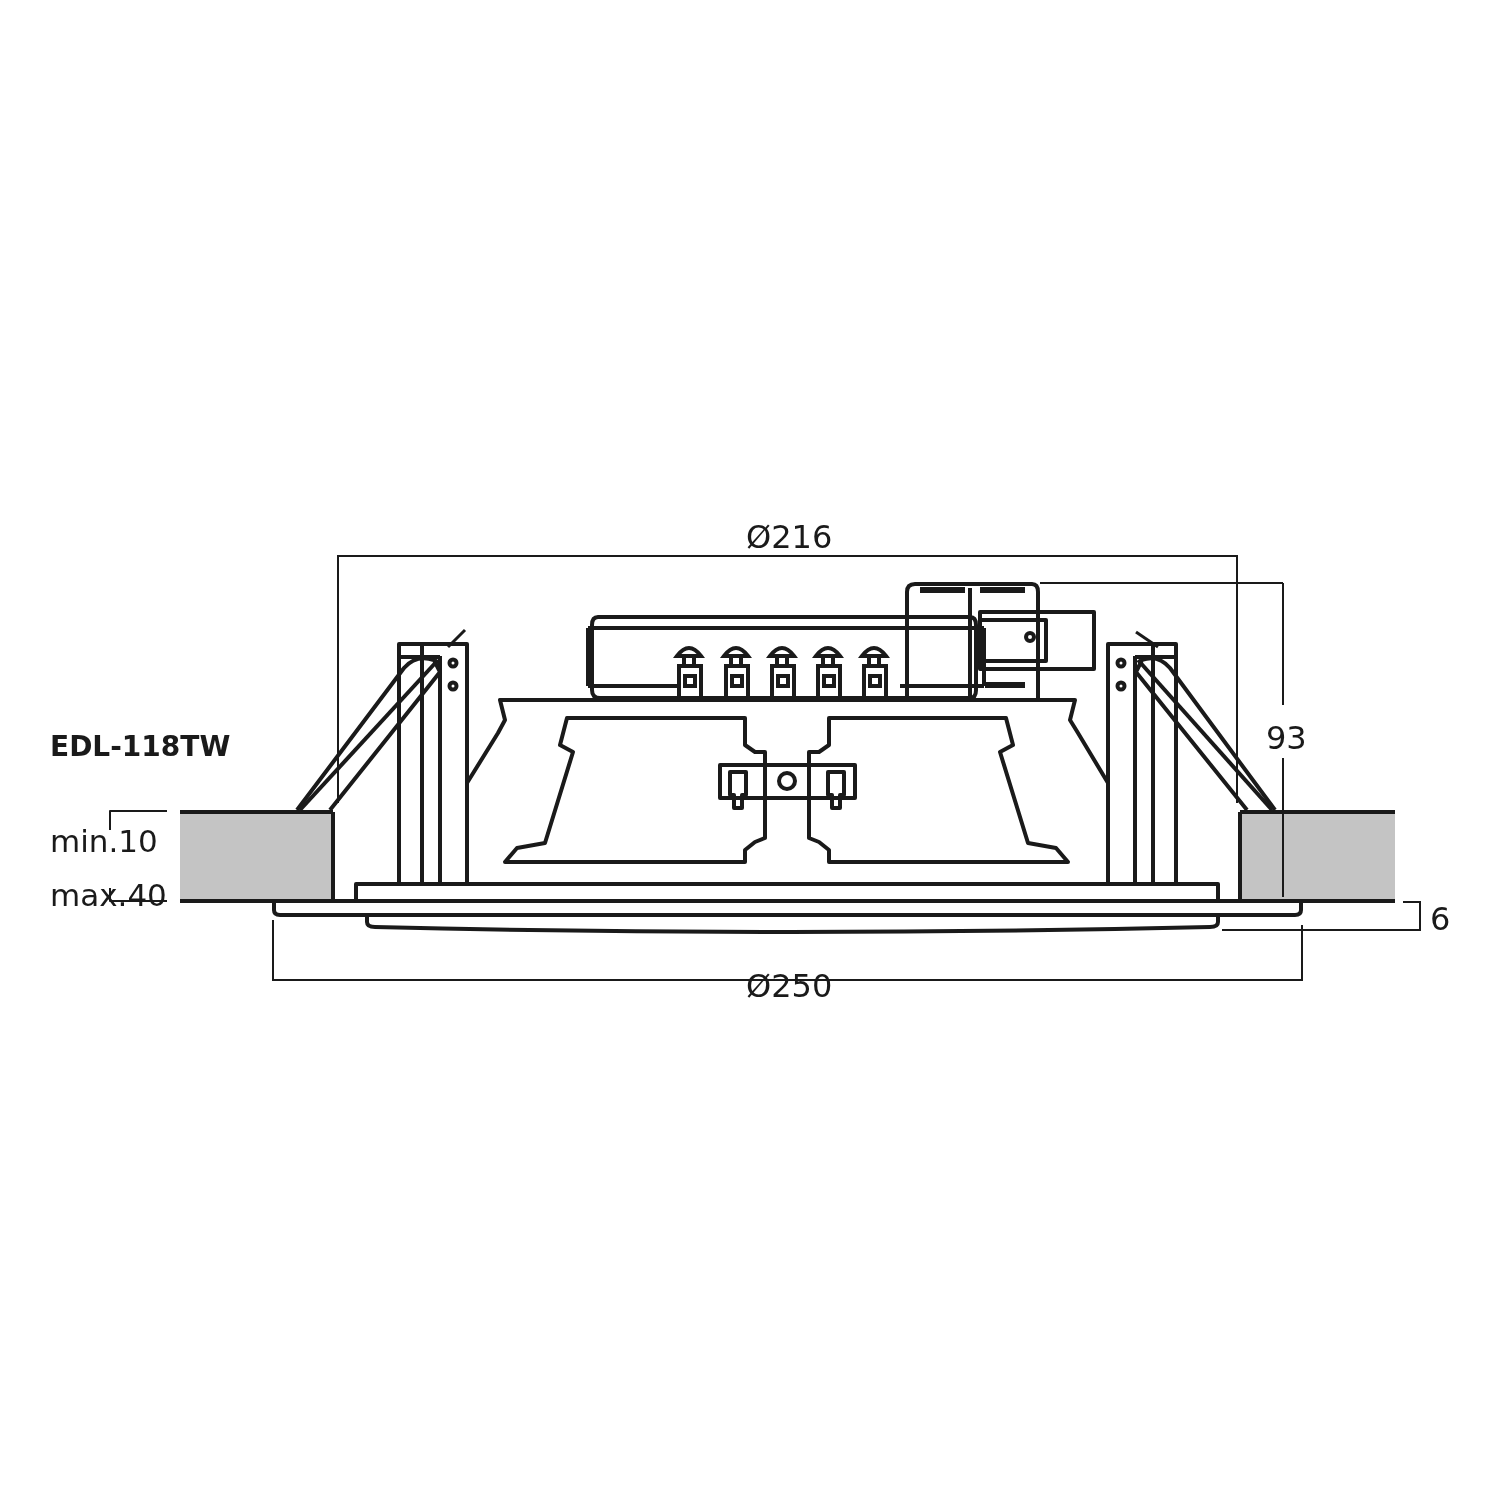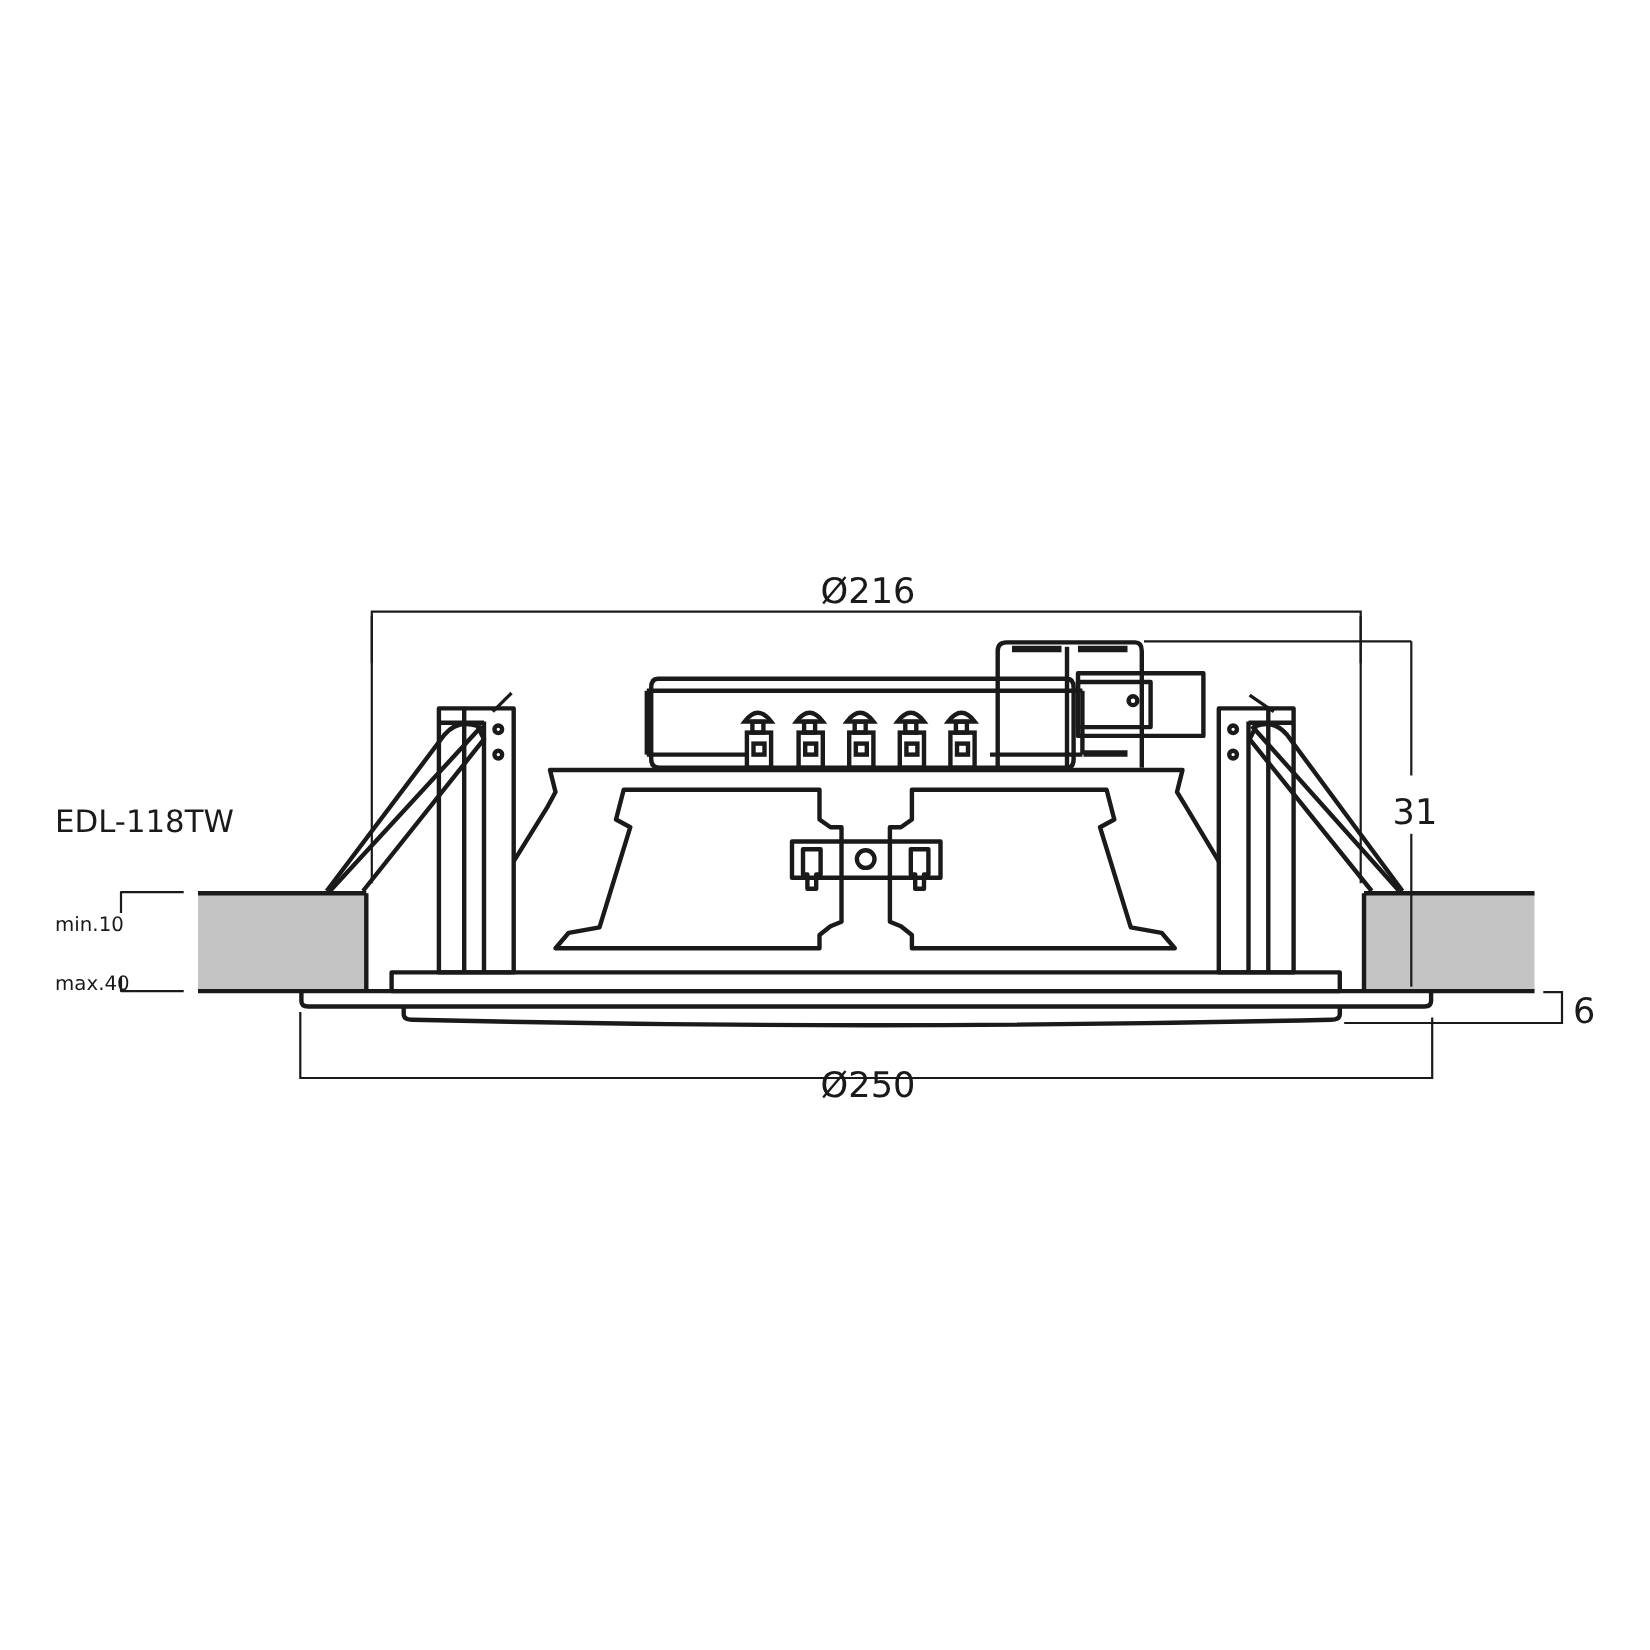--- a/index.html
+++ b/index.html
@@ -1,22 +1,22 @@
 <!DOCTYPE html>
 <html><head>
 <meta charset="utf-8">
 <style>
   html, body { margin:0; padding:0; background:#ffffff; }
   body { width:1500px; height:1500px; position:relative; overflow:hidden;
          font-family:"DejaVu Sans", "Liberation Sans", sans-serif; color:#1a1a1a; }
   svg { position:absolute; left:0; top:0; }
   .lbl { position:absolute; font-family:"DejaVu Sans", sans-serif; color:#1a1a1a; line-height:1; white-space:nowrap; }
-  .model { font-weight:normal; font-size:28px; left:50px; top:733px; letter-spacing:0px; }
+  .model { font-weight:bold; font-size:28px; left:50px; top:733px; letter-spacing:0px; }
   .dim { font-size:32px; }
-  .thick { font-size:18px; line-height:30px; }
+  .thick { font-size:31px; line-height:30px; }
 </style>
 </head>
 <body>
 
 <svg width="1500" height="1500" viewBox="0 0 1500 1500">
   <g fill="none" stroke="#1a1a1a" stroke-width="4" stroke-linejoin="round">
 
     <rect x="180" y="812" width="152" height="89" fill="#c4c4c4" stroke="none"></rect>
     <rect x="1240" y="812" width="155" height="89" fill="#c4c4c4" stroke="none"></rect>
     <line x1="180" y1="812" x2="333" y2="812"></line>
@@ -127,17 +127,17 @@
     <line x1="1283" y1="758" x2="1283" y2="897"></line>
 
     <polyline points="1403,902 1420,902 1420,930 1222,930"></polyline>
 
     <polyline points="273,920 273,980 1302,980 1302,925"></polyline>
   </g>
 </svg>
 
 <div class="lbl model">EDL-118TW</div>
 <div class="lbl dim" style="left:746px; top:521px;">Ø216</div>
-<div class="lbl dim" style="left:1266px; top:722px;">31</div>
+<div class="lbl dim" style="left:1266px; top:722px;">93</div>
 <div class="lbl dim" style="left:1430px; top:903px;">6</div>
 <div class="lbl dim" style="left:746px; top:970px;">Ø250</div>
 <div class="lbl thick" style="left:50px; top:826px;">min.10</div>
 <div class="lbl thick" style="left:50px; top:880px;">max.40</div>
 
 </body></html>

